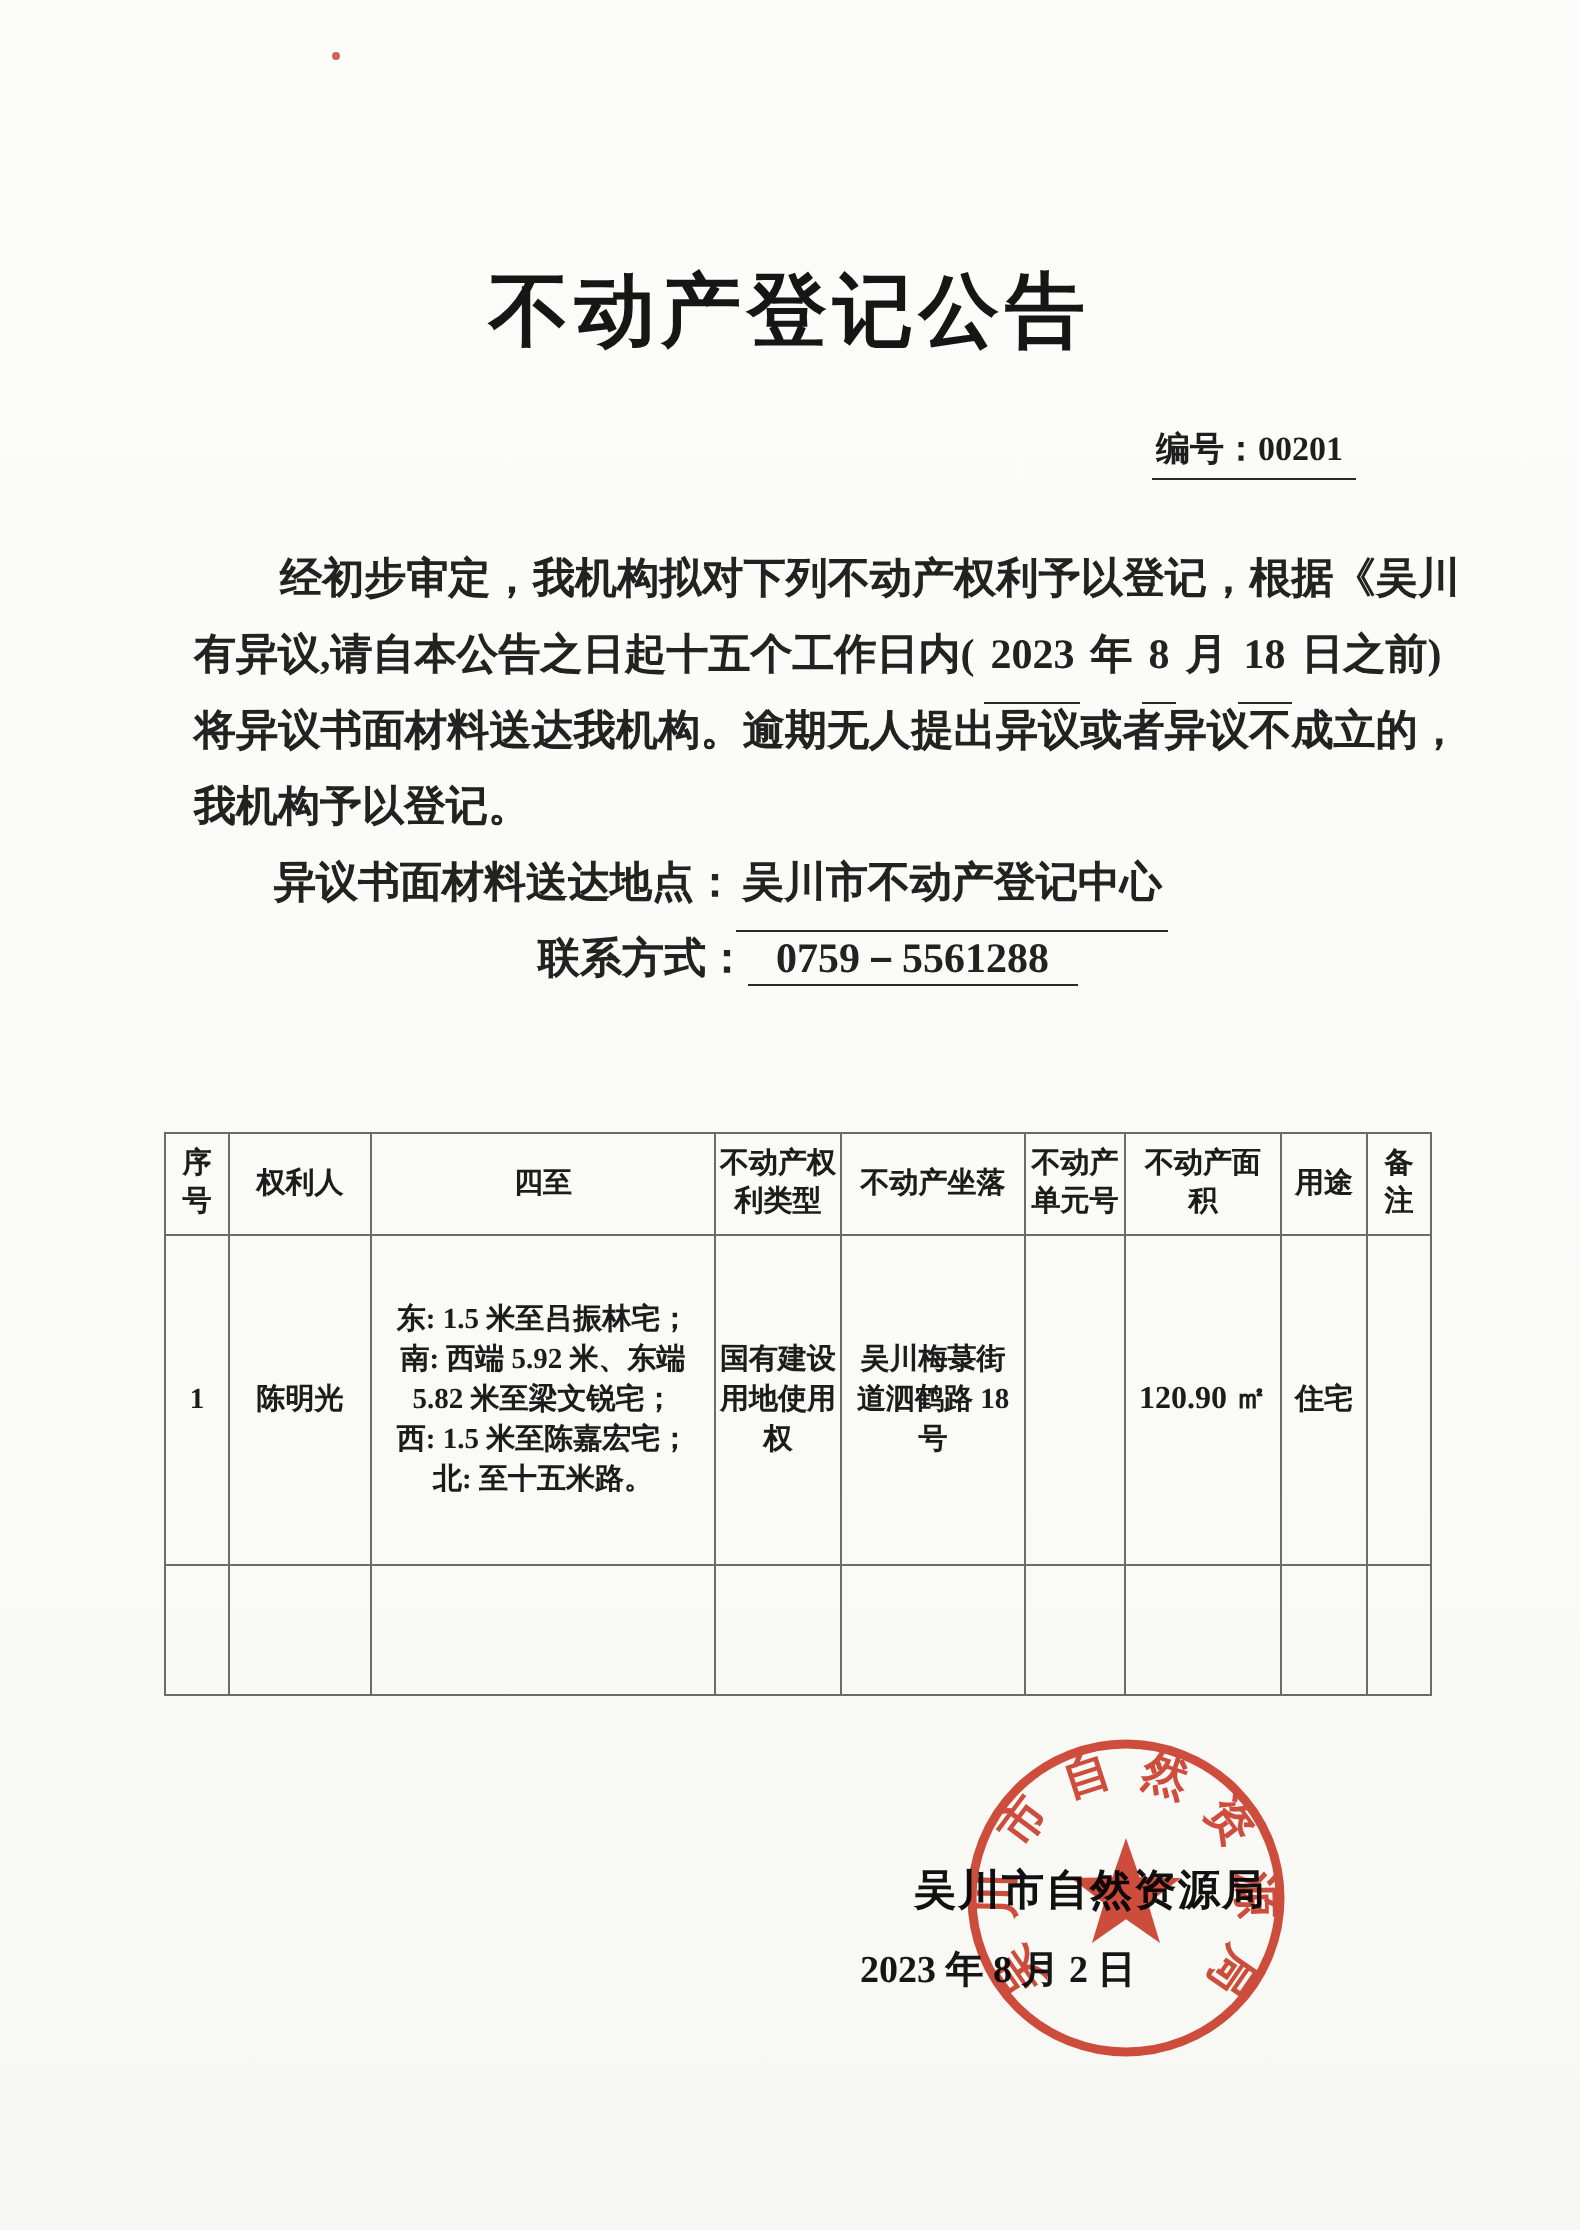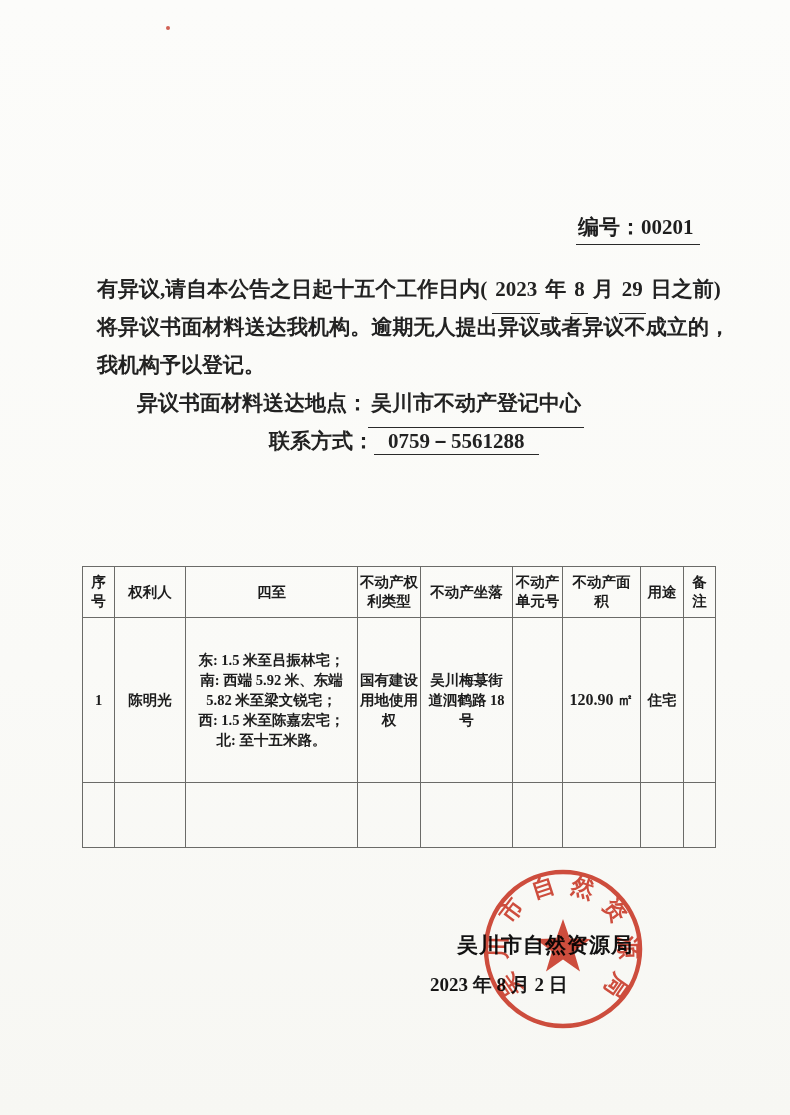--- a/index.html
+++ b/index.html
@@ -16,21 +16,21 @@
   .speck { position:absolute; left:166px; top:26px; width:4px; height:4px;
     border-radius:50%; background:#c5392b; opacity:.8; }
 
   .title {
     position:absolute; top:128px; left:0; width:100%;
     text-align:center; font-size:40px; font-weight:bold;
     letter-spacing:3px; color:#161616;
   }
   .doc-no {
     position:absolute; top:213px; left:576px;
-    font-size:21px; font-weight:bold;
+    font-size:17px; font-weight:bold;
     border-bottom:1.5px solid #2a2a2a; padding:0 6px 3px 2px;
     white-space:nowrap;
   }
 
   .body-text {
     position:absolute; top:270px; left:97px; width:633px;
     font-size:21px; font-weight:bold; color:#222;
   }
   .bline { line-height:38px; height:38px; white-space:nowrap;
     text-align:justify; }
@@ -77,25 +77,27 @@
     mix-blend-mode:multiply; opacity:.9;
   }
 </style>
 </head>
 <body>
 
 <div class="page">
 
   <div class="speck"></div>
 
+  <div class="title">不动产登记公告</div>
 
   <div class="doc-no"><span>编号：</span><span>00201</span></div>
 
   <div class="body-text">
-    <div class="bline"><span>有异议,请自本公告之日起十五个工作日内(</span><span class="u num-u">2023</span><span>年</span><span class="u num-u">8</span><span>月</span><span class="u num-u">29</span><span>日之前)</span></div>
+    <div class="bline full indent">经初步审定，我机构拟对下列不动产权利予以登记，根据《吴川</div>
+    <div class="bline"><span>有异议,请自本公告之日起十五个工作日内(</span><span class="u num-u">2023</span><span>年</span><span class="u num-u">8</span><span>月</span><span class="u num-u">18</span><span>日之前)</span></div>
     <div class="bline full">将异议书面材料送达我机构。逾期无人提出异议或者异议不成立的，</div>
     <div class="bline">我机构予以登记。</div>
     <div class="bline delivery"><span>异议书面材料送达地点：</span><span class="u">吴川市不动产登记中心</span></div>
     <div class="bline contact"><span>联系方式：</span><span class="u">0759－5561288</span></div>
   </div>
 
   <table class="reg">
     <colgroup>
       <col style="width:32px">
         <col style="width:71px">

